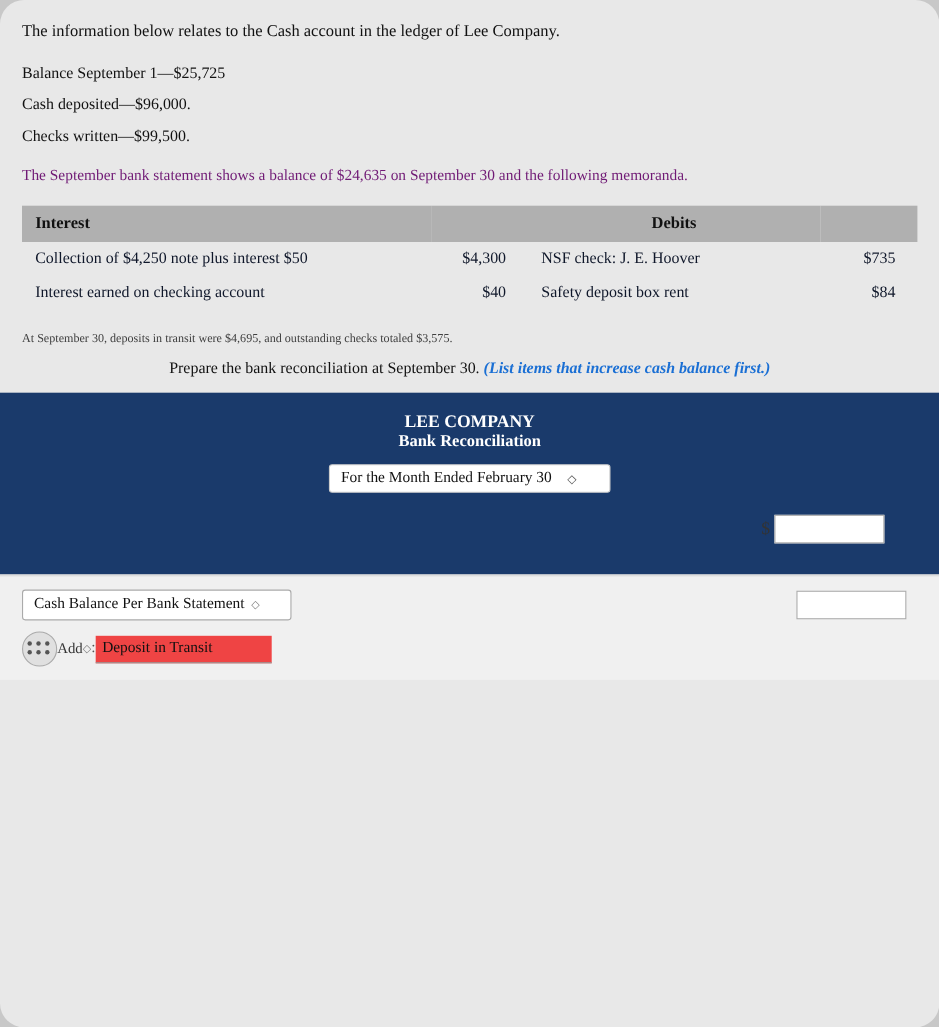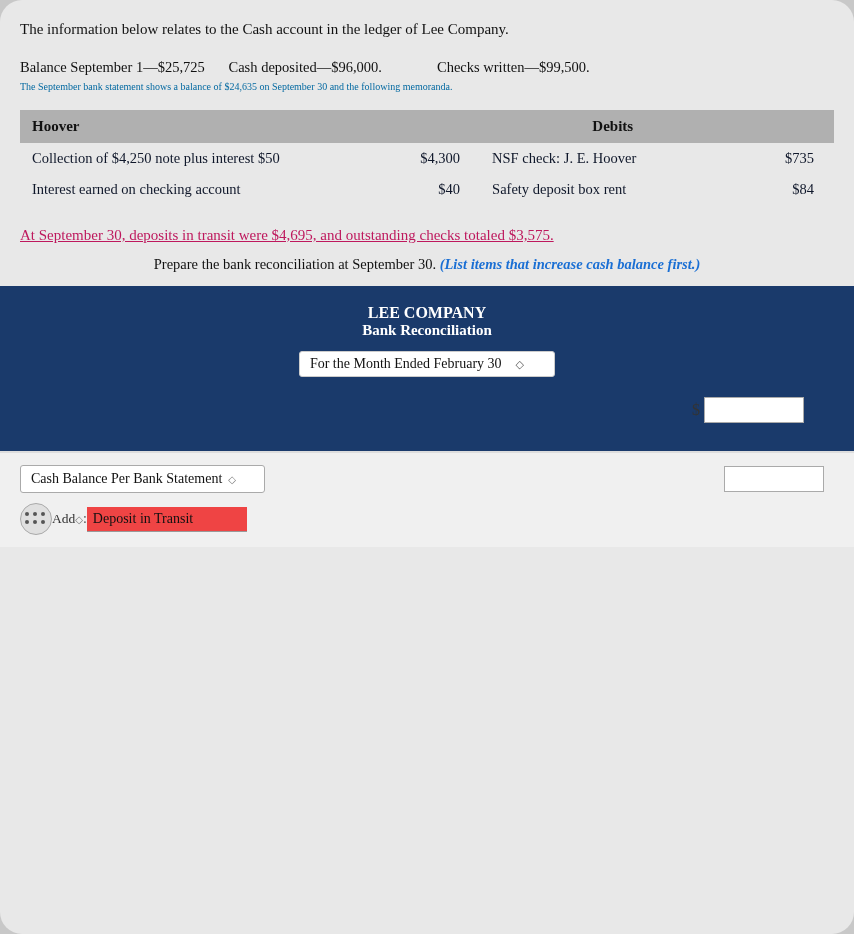--- a/index.html
+++ b/index.html
@@ -19,31 +19,32 @@
       border-radius: 22px;
     }
     .intro-text {
       font-size: 15px;
       line-height: 1.5;
       color: #111;
       margin-bottom: 14px;
     }
     .balance-grid {
       display: grid;
-      grid-template-columns: 1fr 1fr 1fr 1fr;
+      grid-template-columns: 1fr;
       gap: 4px 20px;
+      margin-bottom: 14px;
     }
     .balance-item {
       font-size: 14.5px;
       color: #111;
       line-height: 1.7;
     }
     .sept-text {
-      font-size: 10px;
-      color: #0369a1;
+      font-size: 14px;
+      color: #701a75;
       line-height: 1.5;
       margin-bottom: 16px;
     }
     .memoranda-table {
       width: 100%;
       border-collapse: collapse;
       margin-bottom: 18px;
       background: #e8e8e8;
     }
     .memoranda-table thead tr th {
@@ -74,25 +75,24 @@
       font-size: 14.5px;
       padding: 7px 12px;
       color: #0f172a;
       vertical-align: middle;
     }
     .memoranda-table tbody tr td.amount {
       text-align: right;
       padding-right: 20px;
     }
     .transit-text {
-      font-size: 15px;
-      color: #be185d;
+      font-size: 11px;
+      color: #404040;
       line-height: 1.6;
       margin-bottom: 6px;
-      text-decoration: underline;
     }
     .prepare-text {
       font-size: 14.5px;
       color: #111;
       line-height: 1.6;
       margin-bottom: 10px;
       text-align: center;
     }
     .prepare-text em {
       font-style: italic;
@@ -252,21 +252,21 @@
     <div class="balance-item">Balance September 1—$25,725</div>
     <div class="balance-item">Cash deposited—$96,000.</div>
     <div class="balance-item">Checks written—$99,500.</div>
   </div>
 
   <p class="sept-text">The September bank statement shows a balance of $24,635 on September 30 and the following memoranda.</p>
 
   <table class="memoranda-table">
     <thead>
       <tr>
-        <th class="left-col">Hoover</th>
+        <th class="left-col">Interest</th>
         <th class="center-col"></th>
         <th class="right-label" style="text-align:center;">Debits</th>
         <th class="right-val"></th>
       </tr>
     </thead>
     <tbody>
       <tr>
         <td>Collection of $4,250 note plus interest $50</td>
         <td class="amount">$4,300</td>
         <td>NSF check: J. E. Hoover</td>

